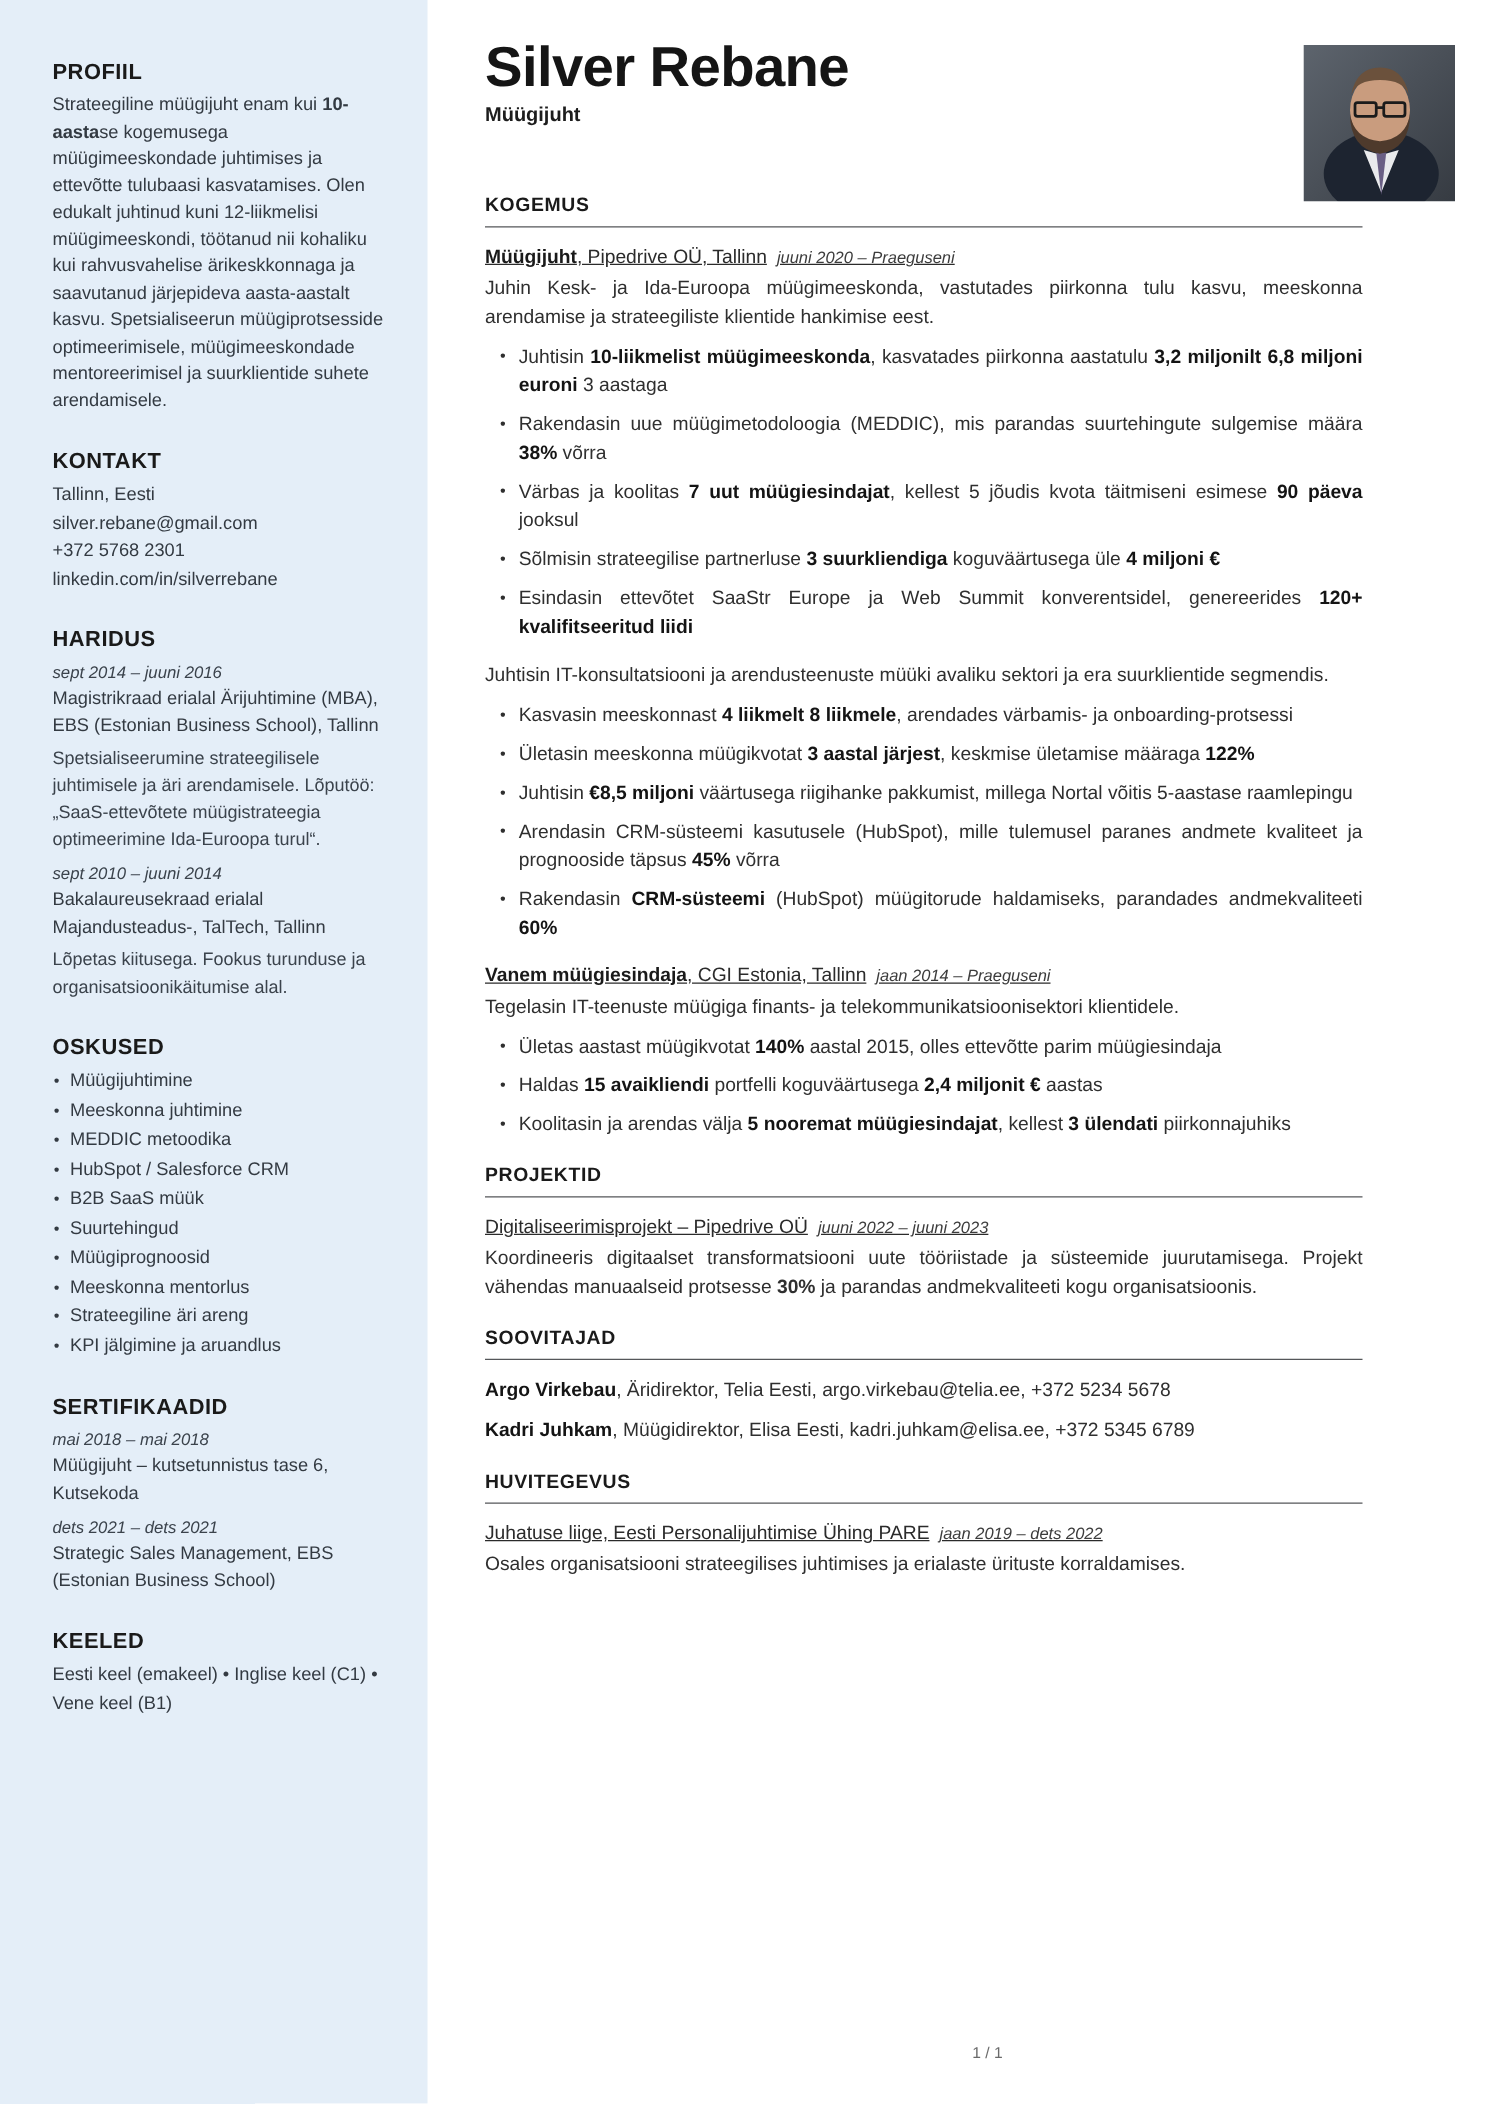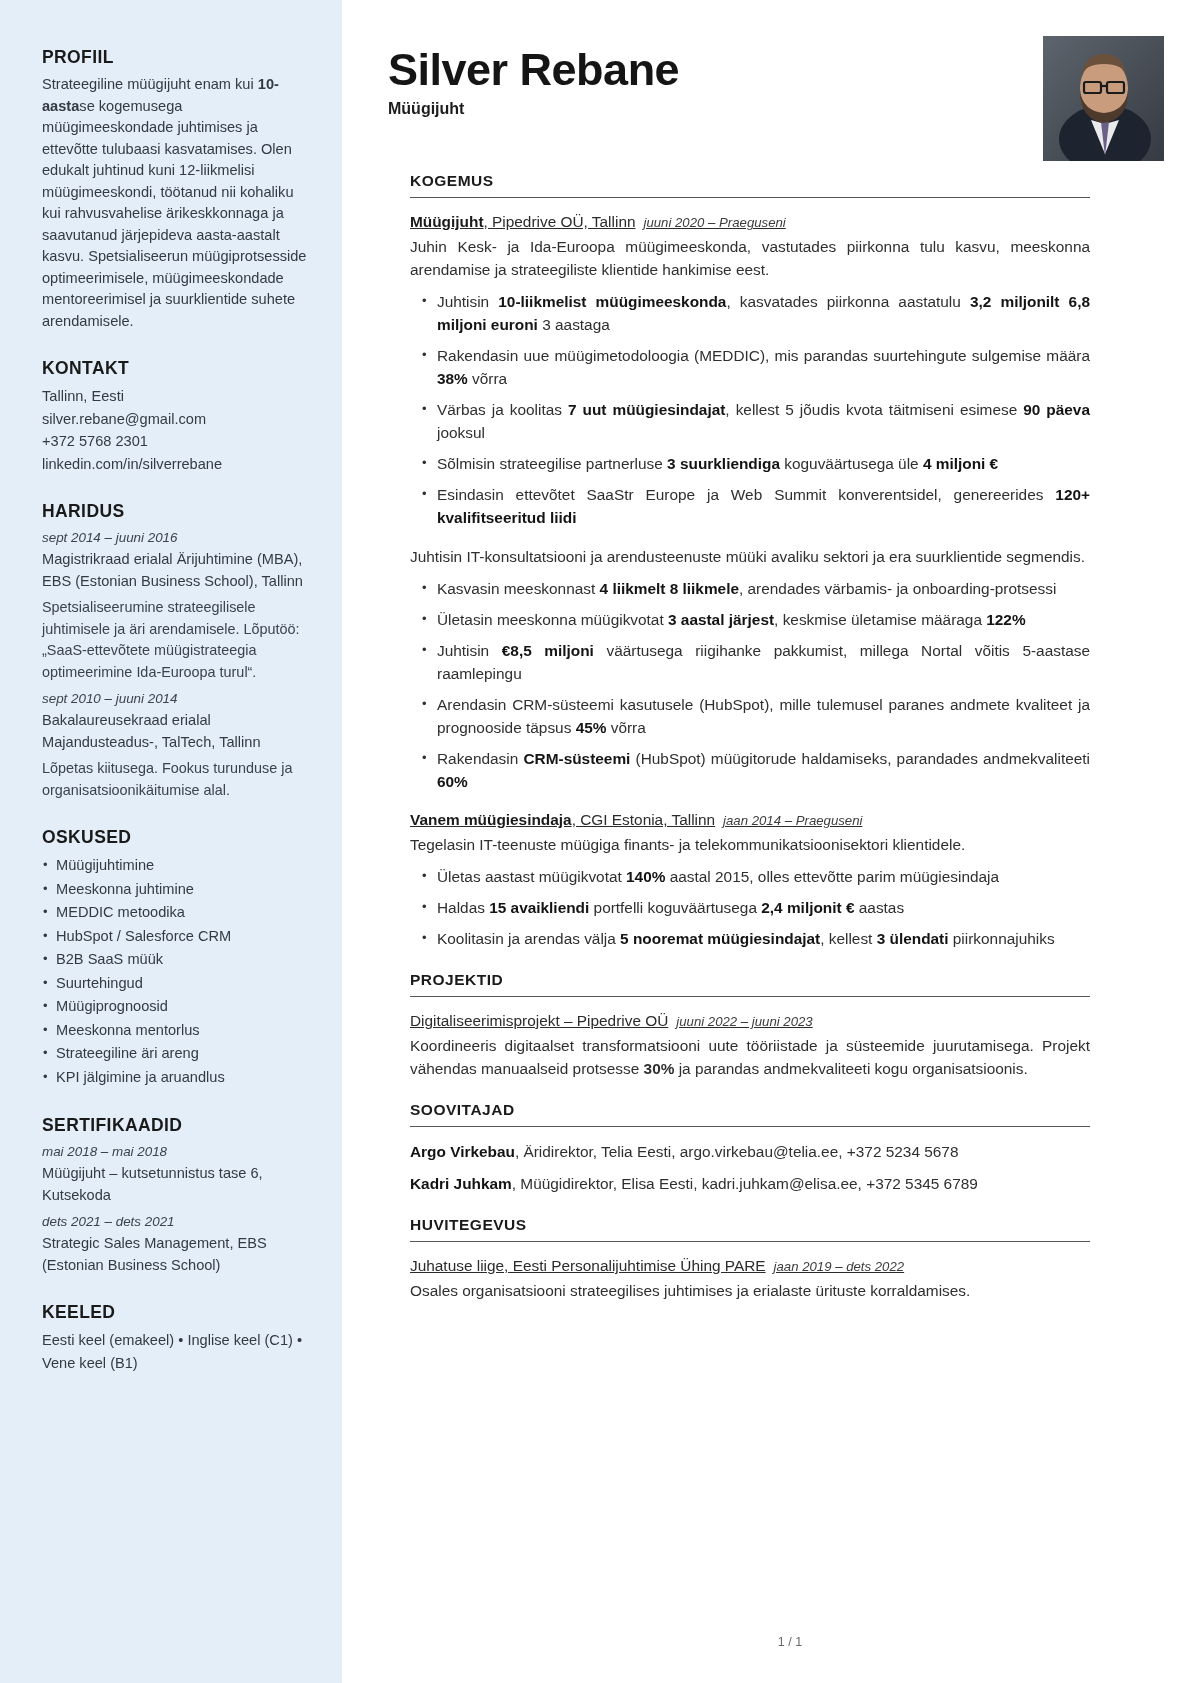--- a/index.html
+++ b/index.html
@@ -89,21 +89,21 @@
     color: #333a42;
   }
 
   
   .main {
     position: absolute;
     left: 370px;
     top: 0;
     width: 820px;
     box-sizing: border-box;
-    padding: 44px 100px 0 18px;
+    padding: 28px 100px 0 18px;
   }
   .name {
     font-size: 45px;
     font-weight: bold;
     letter-spacing: -0.5px;
     color: #151515;
     line-height: 52px;
     margin: 0;
   }
   .role {
@@ -128,21 +128,21 @@
     font-weight: bold;
     letter-spacing: 0.5px;
     color: #1a1a1a;
     margin: 0 0 7px 0;
   }
   .rule {
     border: 0;
     border-top: 1px solid #55575a;
     margin: 0 0 13px 0;
   }
-  .sec { margin-bottom: 21px; margin-left: 22px; }
+  .sec { margin-bottom: 21px; }
 
   .entry { margin-bottom: 16px; }
   .entry-head {
     display: flex;
     justify-content: flex-start;
     align-items: baseline;
     gap: 8px;
     text-decoration: underline;
   }
   .entry-title {

